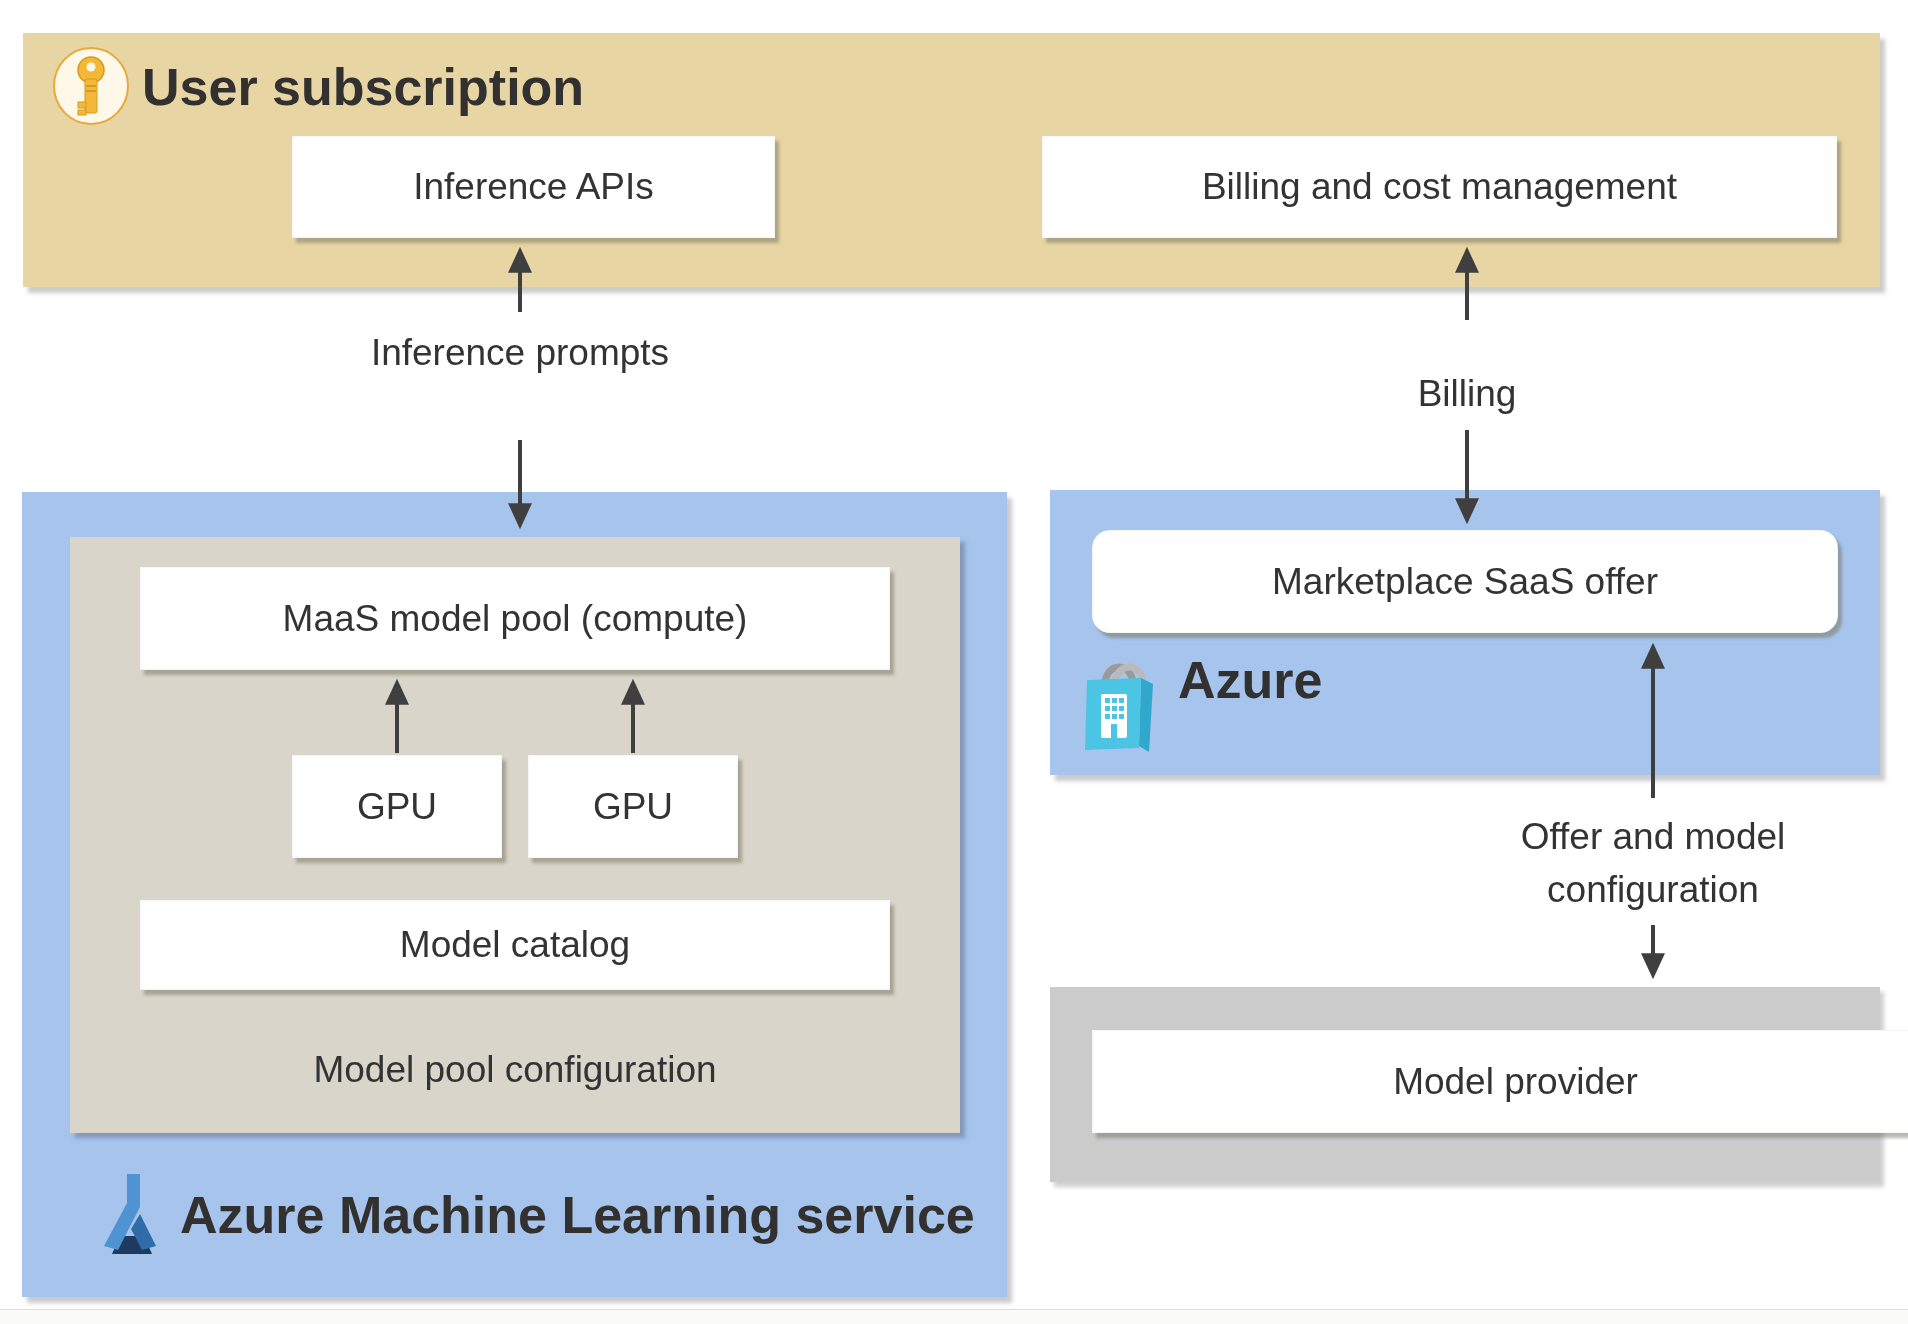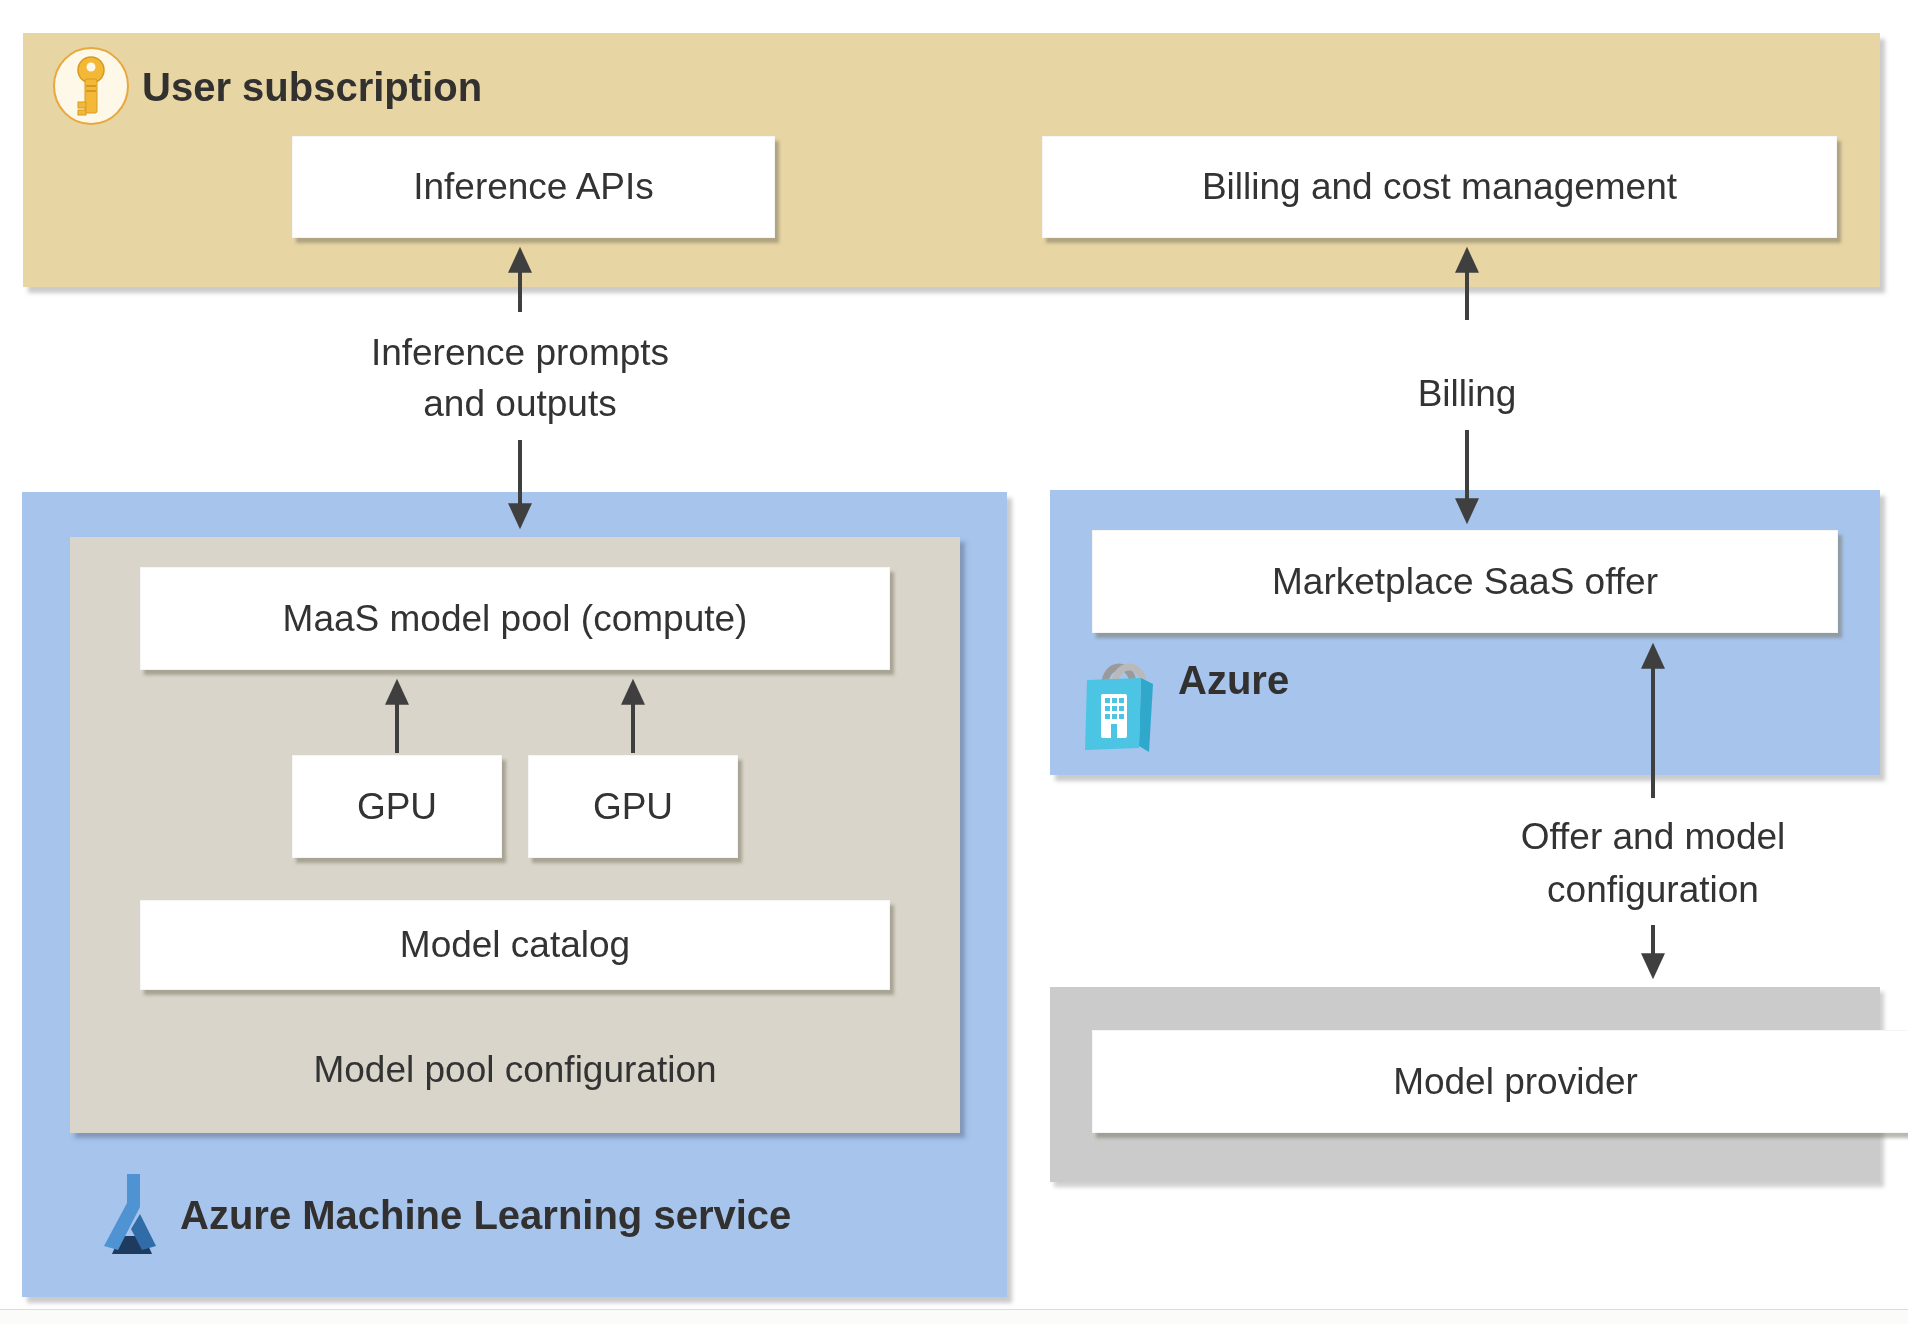--- a/index.html
+++ b/index.html
@@ -25,21 +25,21 @@
   .wbox{
     position:absolute;background:var(--white-box);
     box-shadow:4px 5px 3px rgba(120,115,95,0.5);
     display:flex;align-items:center;justify-content:center;
     font-size:37px;color:var(--text);
     border:1px solid rgba(0,0,0,0.04);
     box-sizing:border-box;white-space:nowrap;
   }
 
   .section-title{
-    position:absolute;font-weight:bold;font-size:40px;color:var(--title);
+    position:absolute;font-weight:bold;font-size:52px;color:var(--title);
     line-height:50px;white-space:nowrap;
   }
 
   .arrow-label{
     position:absolute;font-size:37px;color:var(--text);
     text-align:center;line-height:51px;white-space:nowrap;
   }
 
   .icon{position:absolute;}
 
@@ -104,21 +104,21 @@
     <polygon points="14,80 54,80 46,62 22,62" fill="#1e3a5f"></polygon>
     <rect x="29" y="0" width="13" height="33" fill="#4f93d2"></rect>
     <polygon points="29,29 42,33 20,76 6,72" fill="#4f93d2"></polygon>
     <polygon points="42,40 58,72 44,76 33,55" fill="#2f6ca8"></polygon>
   </svg>
 
   <div class="section-title" style="left:180px;top:1190px;">Azure Machine Learning service</div>
 
   <div class="region blue" style="left:1050px;top:490px;width:830px;height:285px;"></div>
 
-  <div class="wbox" style="left:1092px;top:530px;width:746px;height:103px;">
+  <div class="wbox" style="left:1092px;top:530px;width:746px;height:103px;border-radius:18px;">
     <span>Marketplace SaaS offer</span>
   </div>
 
   <svg class="icon" style="left:1083px;top:648px;" width="76" height="110" viewBox="0 0 76 110">
     <path d="M22,36 a14,17 0 0 1 28,0" fill="none" stroke="#9a9a9a" stroke-width="7"></path>
     <path d="M32,36 a14,17 0 0 1 28,0" fill="none" stroke="#b9b9b9" stroke-width="7"></path>
     <polygon points="58,30 70,36 66,104 56,98" fill="#2fa8cc"></polygon>
     <polygon points="4,32 58,30 56,100 2,102" fill="#4cc4e4"></polygon>
     <rect x="18" y="46" width="26" height="44" rx="2" fill="#ffffff"></rect>
     <g fill="#4cc4e4">
@@ -162,21 +162,20 @@
       <line x1="1653" y1="798" x2="1653" y2="648" marker-end="url(#ah)"></line>
       <line x1="1653" y1="925" x2="1653" y2="974" marker-end="url(#ah)"></line>
 
       <line x1="397" y1="753" x2="397" y2="684" marker-end="url(#ah)"></line>
       <line x1="633" y1="753" x2="633" y2="684" marker-end="url(#ah)"></line>
     </g>
   </svg>
 
   <div class="arrow-label" style="left:270px;top:327px;width:500px;">
     <div>Inference prompts</div>
-    <div>and outputs</div>
   </div>
 
   <div class="arrow-label" style="left:1342px;top:368px;width:250px;">Billing</div>
 
   <div class="arrow-label" style="left:1453px;top:810px;width:400px;line-height:53px;">
     <div>Offer and model</div>
     <div>configuration</div>
   </div>
 
   <div id="bottom-strip"></div>

